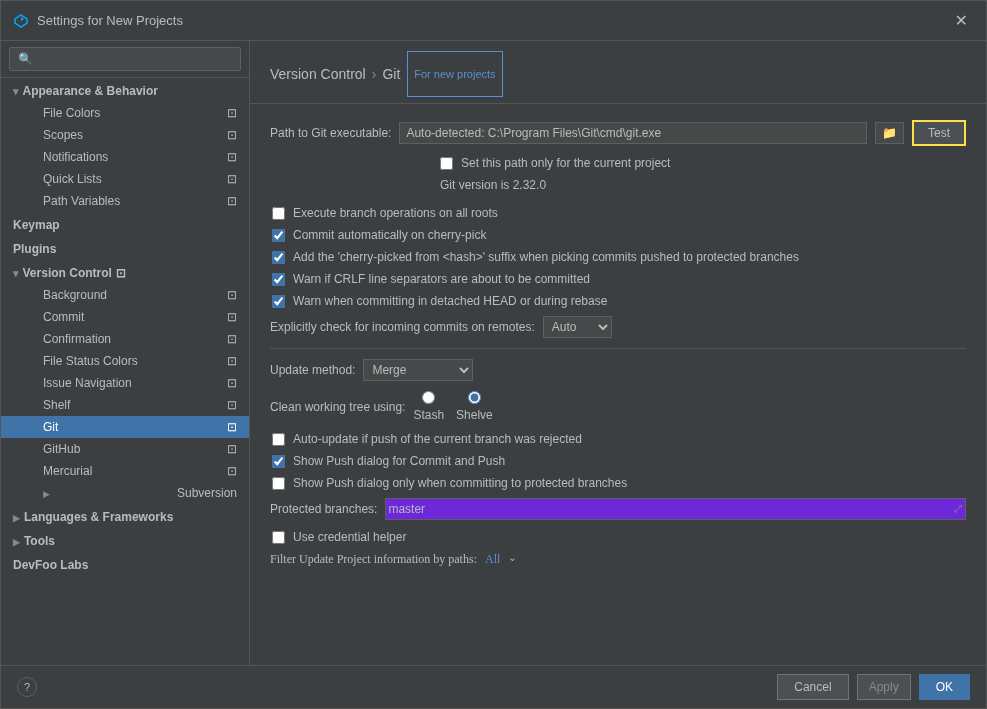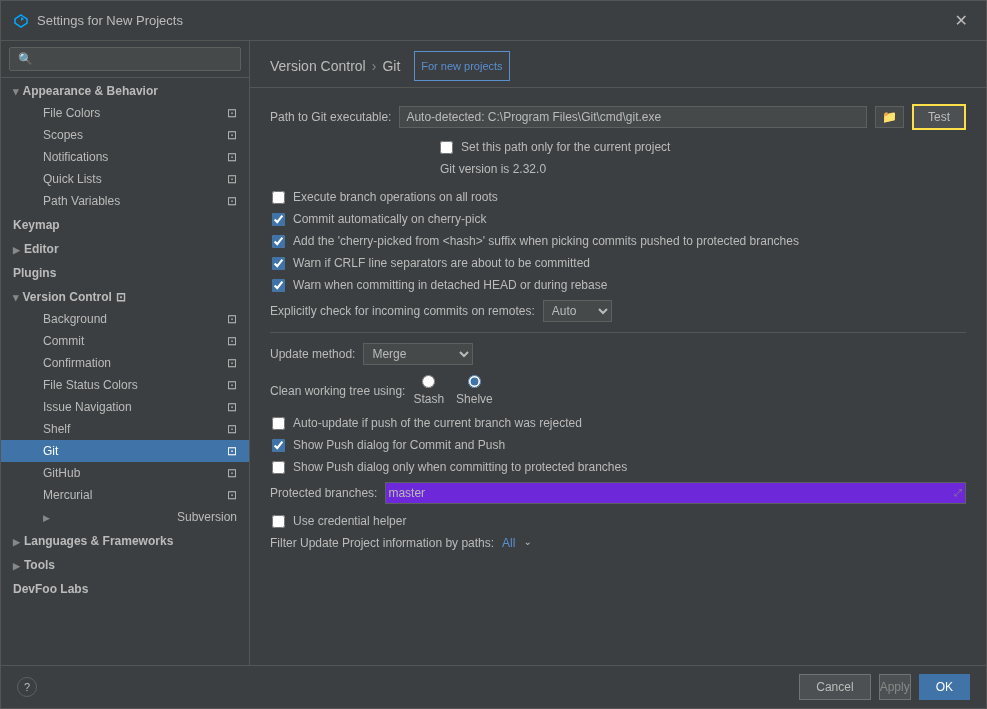--- a/index.html
+++ b/index.html
@@ -15,46 +15,46 @@
     .search-box { padding: 6px 8px; border-bottom: 1px solid #555; }
     .search-input { width: 100%; background: #45494a; border: 1px solid #5e6060; color: #bbbbbb; padding: 4px 8px; font-size: 12px; outline: none; border-radius: 2px; }
     .search-input::placeholder { color: #777; }
     .sidebar-group-header { color: #bbbbbb; font-weight: bold; font-size: 12px; padding: 6px 12px 4px 12px; cursor: pointer; display: flex; align-items: center; gap: 4px; }
     .sidebar-sub-item { padding: 4px 12px 4px 42px; cursor: pointer; display: flex; align-items: center; justify-content: space-between; color: #bbbbbb; font-size: 12px; }
     .sidebar-sub-item.active { background: #4074a8; color: white; }
     .main { flex: 1; background: #3c3f41; display: flex; flex-direction: column; overflow: hidden; }
     .main-header { padding: 10px 20px 6px 20px; border-bottom: 1px solid #555; display: flex; align-items: center; gap: 6px; }
     .breadcrumb { color: #bbbbbb; font-size: 14px; display: flex; align-items: center; gap: 6px; }
     .breadcrumb-arrow { color: #888; }
-    .new-projects-tag { background: none; border: none; color: #5a8fd0; font-size: 11px; padding: 8px 6px; border: 1px solid #5a8fd0; cursor: pointer; margin-left: 8px; }
+    .new-projects-tag { background: none; border: none; color: #5a8fd0; font-size: 11px; padding: 16px 6px; border: 1px solid #5a8fd0; cursor: pointer; margin-left: 1px; }
     .main-content { flex: 1; padding: 16px 20px; overflow-y: auto; }
     .form-row { display: flex; align-items: center; gap: 8px; margin-bottom: 10px; }
     .form-label { color: #bbbbbb; font-size: 12px; white-space: nowrap; }
     .text-input { background: #45494a; border: 1px solid #5e6060; color: #bbbbbb; padding: 3px 6px; font-size: 12px; flex: 1; outline: none; }
     .icon-btn { background: #45494a; border: 1px solid #5e6060; color: #bbbbbb; padding: 3px 6px; cursor: pointer; font-size: 12px; }
     .test-btn { background: #4c5052; border: 2px solid #fde047; color: #bbbbbb; padding: 4px 14px; cursor: pointer; font-size: 12px; }
     .checkbox-row { display: flex; align-items: center; gap: 8px; margin-bottom: 8px; padding-left: 2px; }
     .checkbox-row input[type="checkbox"] { accent-color: #4074a8; }
     .checkbox-label { color: #bbbbbb; font-size: 12px; }
     .divider { border: none; border-top: 1px solid #555; margin: 10px 0; }
     .select-dropdown { background: #45494a; border: 1px solid #5e6060; color: #bbbbbb; padding: 2px 4px; font-size: 12px; outline: none; }
     .radio-group { display: flex; align-items: center; gap: 12px; }
     .radio-label { display: flex; align-items: center; gap: 4px; color: #bbbbbb; font-size: 12px; flex-direction: column; }
     .radio-label input[type="radio"] { accent-color: #4074a8; }
     .protected-input-wrapper { position: relative; }
     .protected-input { background: #6d28d9; border: 1px solid #5e6060; color: #bbbbbb; padding: 3px 2px; font-size: 12px; width: 100%; outline: none; }
     .expand-btn { position: absolute; right: 4px; top: 50%; transform: translateY(-50%); background: none; border: none; color: #888; cursor: pointer; font-size: 10px; }
-    .filter-row { display: flex; align-items: flex-start; gap: 8px; }
+    .filter-row { display: flex; align-items: flex-start; gap: 8px; font-family: Liberation Serif, serif; }
     .filter-link { color: #5a8fd0; font-size: 12px; cursor: pointer; text-decoration: none; }
     .bottom-bar { background: #3c3f41; border-top: 1px solid #555; padding: 8px 16px; display: flex; align-items: center; justify-content: space-between; }
     .bottom-left { display: flex; align-items: center; }
     .help-btn { background: none; border: 1px solid #5e6060; border-radius: 50%; color: #bbbbbb; width: 20px; height: 20px; cursor: pointer; font-size: 11px; display: flex; align-items: center; justify-content: center; }
     .bottom-right { display: flex; align-items: center; gap: 8px; }
     .cancel-btn { background: #4c5052; border: 1px solid #6e7475; color: #bbbbbb; padding: 5px 16px; cursor: pointer; font-size: 12px; }
-    .apply-btn { background: #4c5052; border: 1px solid #6e7475; color: #888; padding: 5px 0; cursor: pointer; font-size: 12px; }
+    .apply-btn { background: #4c5052; border: 1px solid #6e7475; color: #888; padding: 5px 11px; cursor: pointer; font-size: 12px; }
     .ok-btn { background: #4074a8; border: 1px solid #4074a8; color: white; padding: 5px 16px; cursor: pointer; font-size: 12px; }
     .chevron-right::before { content: '▶'; font-size: 9px; color: #888; }
     .chevron-down::before { content: '▾'; font-size: 11px; color: #888; }
   </style>
 </head>
 <body>
 
 <div class="dialog">
 
   <div class="title-bar">
@@ -97,24 +97,20 @@
       </div>
       <div class="sidebar-sub-item">
         <span>Path Variables</span>
         <span class="item-icon">⊡</span>
       </div>
 
       <div class="sidebar-group-header">
         <span>Keymap</span>
       </div>
 
-      <div class="sidebar-group-header">
-        <span class="chevron-right"></span>
-        <span>Editor</span>
-      </div>
 
       <div class="sidebar-group-header">
         <span>Plugins</span>
       </div>
 
       <div class="sidebar-group-header">
         <span class="chevron-down"></span>
         <span>Version Control</span>
         <span class="item-icon">⊡</span>
       </div>

